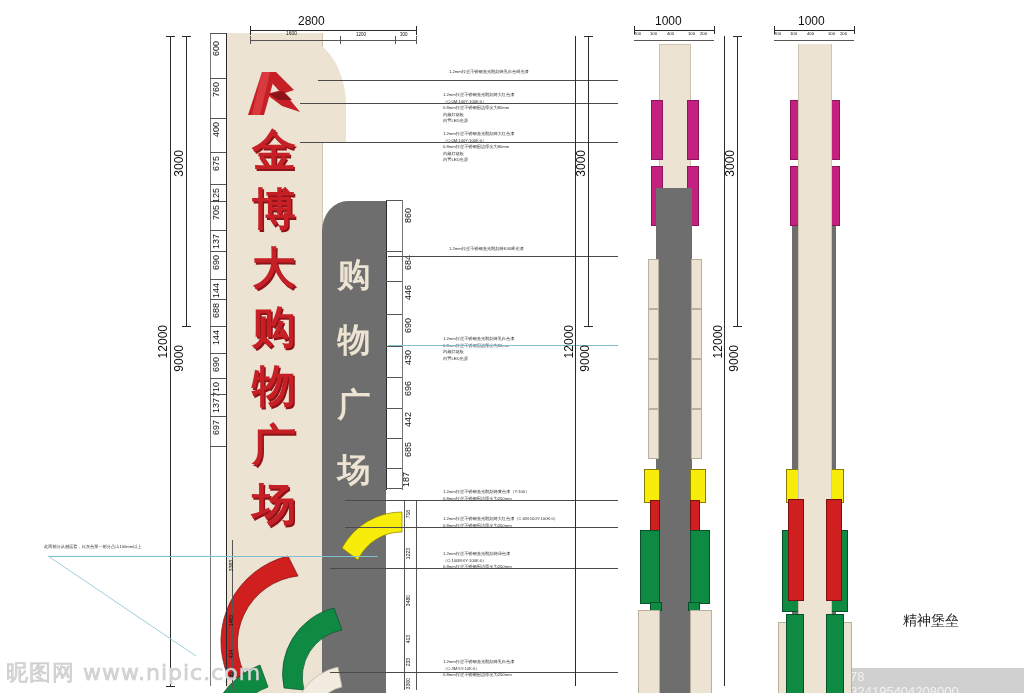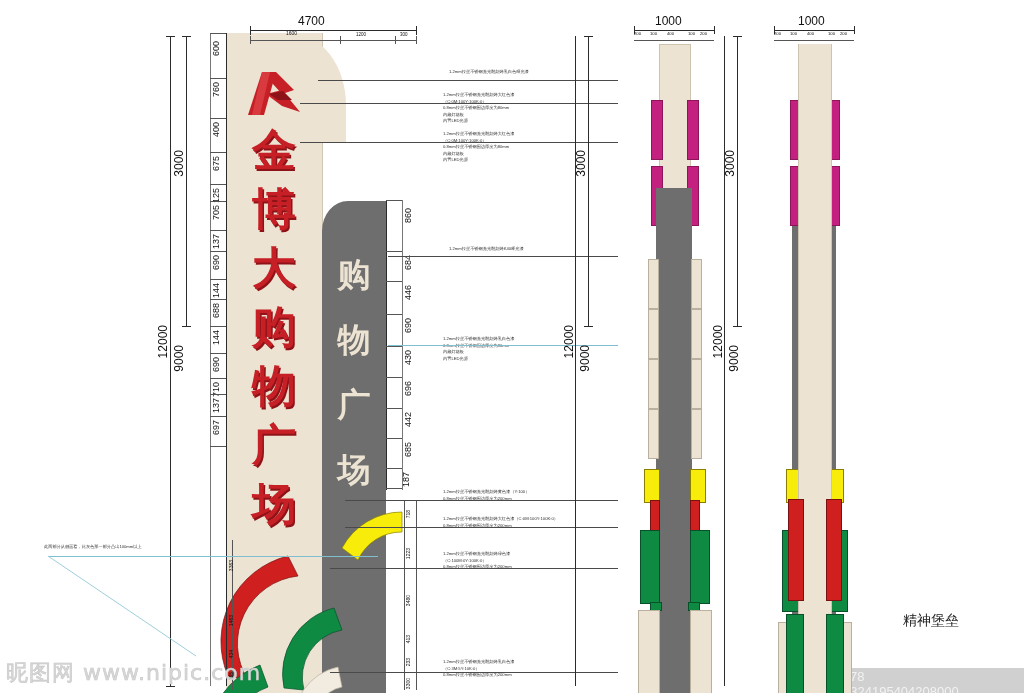--- a/index.html
+++ b/index.html
@@ -106,21 +106,21 @@
   </div>
 
   <div class="abs" style="left:60px;top:630px;width:110px;height:70px;overflow:hidden">
     <svg width="110" height="70" viewBox="0 0 110 70">
       <path d="M 8 66 A 56 56 0 0 1 52 4 L 56 24 A 36 36 0 0 0 28 66 Z" fill="#f2ece0" stroke="#b9b09d" stroke-width="0.7"></path>
     </svg>
   </div>
 </div>
 
 <div class="abs" style="left:250px;top:14px">
-  <div class="dimtext big" style="left:48px;top:0;position:absolute">4700</div>
+  <div class="dimtext big" style="left:48px;top:0;position:absolute">2800</div>
 </div>
 <div class="dimline hline" style="left:250px;top:30px;width:166px;"></div>
 <div class="dimline vline" style="left:250px;top:26px;height:9px;"></div>
 <div class="dimline vline" style="left:416px;top:26px;height:9px;"></div>
 <div class="dimline hline thin" style="left:250px;top:40px;width:166px;"></div>
 <div class="dimline vline thin" style="left:250px;top:36px;height:8px;"></div>
 <div class="dimline vline thin" style="left:340px;top:36px;height:8px;"></div>
 <div class="dimline vline thin" style="left:395px;top:36px;height:8px;"></div>
 <div class="dimline vline thin" style="left:416px;top:36px;height:8px;"></div>
 <div class="dimtext" style="left:286px;top:30px;font-size:5px">1600</div>

